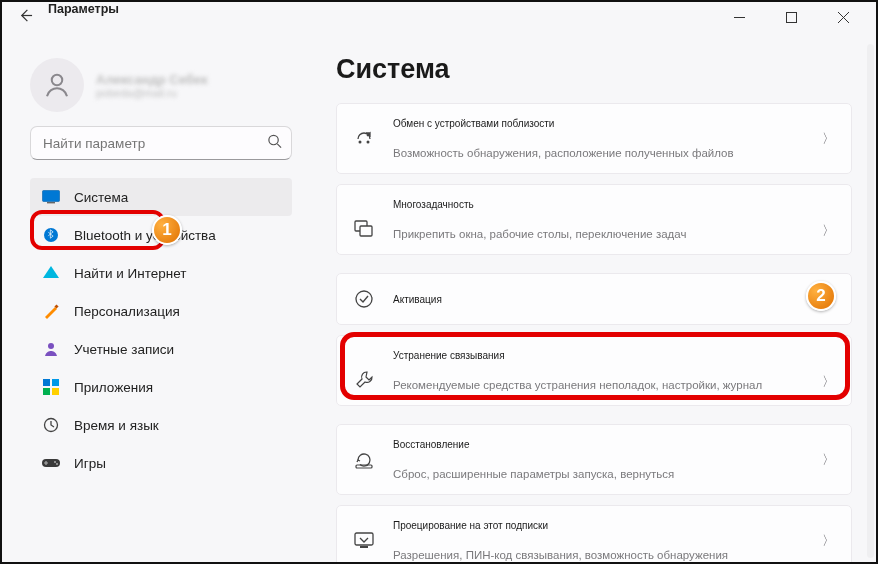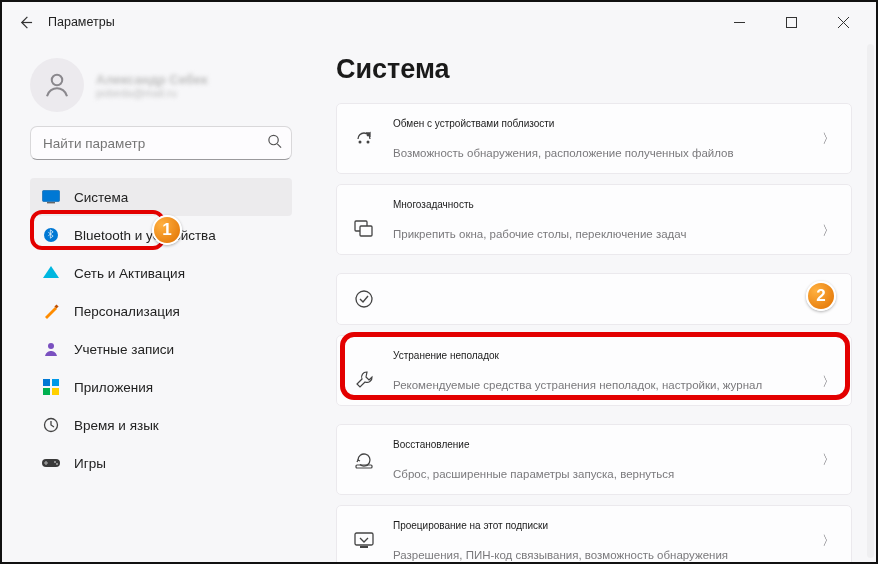--- a/index.html
+++ b/index.html
@@ -1,18 +1,18 @@
 <!DOCTYPE html>
 <html><head>
 <meta charset="utf-8">
 <style>
   * { box-sizing: border-box; margin: 0; padding: 0; }
   html, body { width: 878px; height: 564px; font-family: "Segoe UI", Tahoma, sans-serif; background: #f7f7f9; overflow: hidden; }
   .window { width: 100%; height: 100%; background: #f7f7f9; border: 2px solid #111; position: relative; }
-  .titlebar { display: flex; align-items: center; height: 40px; padding: 0 10px; }
+  .titlebar { display: flex; align-items: flex-start; height: 40px; padding: 0 10px; font-weight: bold; }
   .back-btn { width: 26px; height: 26px; display: flex; align-items: center; justify-content: center; font-size: 16px; color: #333; }
   .title { font-size: 12.5px; color: #222; margin-left: 10px; }
   .win-controls { margin-left: auto; display: flex; gap: 22px; padding-right: 8px; }
   .win-controls .wc { width: 30px; height: 30px; display: flex; align-items: center; justify-content: center; color: #333; }
   .body { display: flex; height: calc(100% - 40px); }
   .sidebar { width: 306px; padding: 10px 16px 10px 28px; display: flex; flex-direction: column; }
   .user-block { display: flex; align-items: center; gap: 12px; margin: 6px 0 14px 0; }
   .avatar { width: 54px; height: 54px; border-radius: 50%; background: #eceaee; display: flex; align-items: center; justify-content: center; }
   .avatar svg { width: 30px; height: 30px; }
   .user-text .uname { font-size: 13px; font-weight: 600; color: #bdbdbd; filter: blur(2px); }
@@ -114,21 +114,21 @@
               </svg>
             </span>
           <span>Bluetooth и устройства</span>
         </li>
         <li class="nav-item">
           <span class="nicon">
               <svg width="16" height="14" viewBox="0 0 16 14">
                 <path d="M8 0 L0 12 H16 Z" fill="#00b7e0"></path>
               </svg>
             </span>
-          <span>Сеть и Активация</span>
+          <span>Найти и Интернет</span>
         </li>
         <li class="nav-item">
           <span class="nicon">
               <svg width="16" height="16" viewBox="0 0 16 16">
                 <path d="M2 14 L12 4 L14 6 L4 16 Z" fill="#ff8c00"></path>
                 <rect x="12" y="2" width="3" height="3" transform="rotate(45 13.5 3.5)" fill="#c05000"></rect>
               </svg>
             </span>
           <span>Персонализация</span>
         </li>
@@ -208,32 +208,33 @@
       </div>
 
       <div class="card">
         <span class="cicon">
             <svg width="20" height="20" viewBox="0 0 20 20">
               <circle cx="10" cy="10" r="8" stroke="#444" stroke-width="1.3" fill="none"></circle>
               <path d="M6 10 L9 13 L14 7" stroke="#444" stroke-width="1.4" fill="none"></path>
             </svg>
           </span>
         <div class="ctext">
+            <div class="ctitle">Активация</div>
           </div>
         <span class="chev">〉</span>
       </div>
 
       <div class="card gap-after">
         <span class="cicon">
             <svg width="20" height="20" viewBox="0 0 20 20">
               <path d="M13 2 a5 5 0 0 0 -5 7 L3 14 l3 3 l5 -5 a5 5 0 0 0 7 -5 l-3 3 l-3 -3 z" stroke="#444" stroke-width="1.2" fill="none"></path>
             </svg>
           </span>
         <div class="ctext">
-            <div class="ctitle">Устранение неполадок</div>
+            <div class="ctitle">Устранение связывания</div>
             <div class="csub">Рекомендуемые средства устранения неполадок, настройки, журнал</div>
           </div>
         <span class="chev">〉</span>
       </div>
 
       <div class="card">
         <span class="cicon">
             <svg width="20" height="20" viewBox="0 0 20 20">
               <path d="M4 10 a6 6 0 1 1 2 4.5" stroke="#444" stroke-width="1.3" fill="none"></path>
               <path d="M3 12 L4 10 L6 11" stroke="#444" stroke-width="1.3" fill="none"></path>

